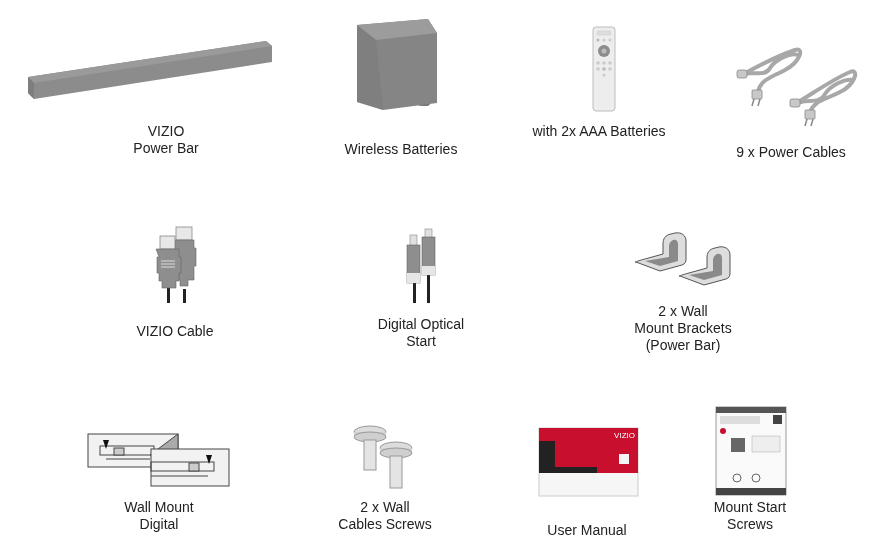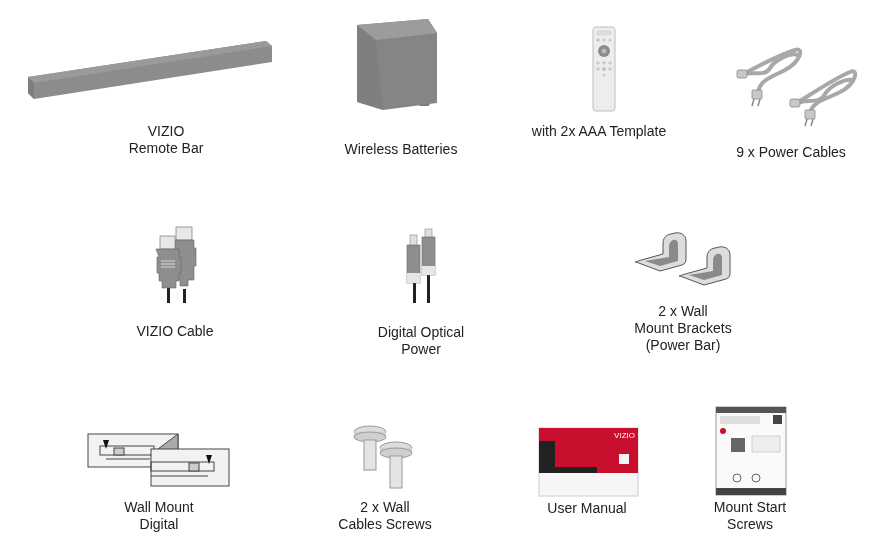--- a/index.html
+++ b/index.html
@@ -13,21 +13,21 @@
 <body>
 
 <div class="item">
   <svg width="873" height="550" style="left:0;top:0">
     <polygon points="28,77 266,41 272,46 272,62 34,99 28,93" fill="#8c8c8c"></polygon>
     <polygon points="28,77 266,41 272,46 34,83" fill="#9a9a9a"></polygon>
     <polygon points="28,77 34,83 34,99 28,93" fill="#7e7e7e"></polygon>
   </svg>
   <div class="label" style="left:166px;top:123px">
     <div>VIZIO</div>
-    <div>Remote Bar</div>
+    <div>Power Bar</div>
   </div>
 </div>
 
 <div class="item">
   <svg width="873" height="550" style="left:0;top:0">
     <rect x="377" y="98" width="14" height="10" rx="3" fill="#777"></rect>
     <rect x="418" y="98" width="12" height="8" rx="3" fill="#777"></rect>
     <polygon points="357,25 428,19 437,33 437,103 383,110 357,102" fill="#858585"></polygon>
     <polygon points="357,25 428,19 437,33 376,40" fill="#9c9c9c"></polygon>
     <polygon points="357,25 376,40 383,110 357,102" fill="#7a7a7a" opacity="0.5"></polygon>
@@ -48,21 +48,21 @@
       <circle cx="604" cy="51" r="2.5" fill="#bbb"></circle>
     <circle cx="598" cy="63" r="1.8" fill="#ccc"></circle>
       <circle cx="604" cy="63" r="1.8" fill="#ccc"></circle>
       <circle cx="610" cy="63" r="1.8" fill="#ccc"></circle>
     <circle cx="598" cy="69" r="1.8" fill="#ccc"></circle>
       <circle cx="604" cy="69" r="1.8" fill="#bbb"></circle>
       <circle cx="610" cy="69" r="1.8" fill="#ccc"></circle>
     <circle cx="604" cy="75" r="1.6" fill="#ccc"></circle>
   </svg>
   <div class="label" style="left:599px;top:123px">
-    <div>with 2x AAA Template</div>
+    <div>with 2x AAA Batteries</div>
   </div>
 </div>
 
 <div class="item">
   <svg width="873" height="550" style="left:0;top:0">
     <g fill="none" stroke="#a8a8a8" stroke-width="4" stroke-linecap="round">
       <path d="M742,75 C760,65 780,55 795,50 C805,47 800,62 785,70 C770,78 760,80 758,92"></path>
       <path d="M742,75 C750,70 765,78 770,68 C775,60 790,52 798,55"></path>
       <path d="M795,104 C815,92 835,78 850,72 C860,68 855,85 840,92 C825,100 815,100 810,112"></path>
       <path d="M795,104 C805,98 820,105 825,94 C830,86 845,78 853,80"></path>
@@ -108,23 +108,23 @@
   <svg width="873" height="550" style="left:0;top:0">
     <rect x="427" y="275" width="3" height="28" fill="#222"></rect>
     <rect x="413" y="282" width="3" height="21" fill="#222"></rect>
     <rect x="425" y="229" width="7" height="10" fill="#e0e0e0" stroke="#888" stroke-width="0.6"></rect>
     <rect x="422" y="237" width="13" height="38" fill="#8e8e8e" stroke="#666" stroke-width="0.6"></rect>
     <rect x="422" y="266" width="13" height="9" fill="#e6e6e6"></rect>
     <rect x="410" y="235" width="7" height="11" fill="#e0e0e0" stroke="#888" stroke-width="0.6"></rect>
     <rect x="407" y="245" width="13" height="38" fill="#8e8e8e" stroke="#666" stroke-width="0.6"></rect>
     <rect x="407" y="273" width="13" height="10" fill="#e6e6e6"></rect>
   </svg>
-  <div class="label" style="left:421px;top:324px">
+  <div class="label" style="left:421px;top:316px">
     <div>Digital Optical</div>
-    <div>Power</div>
+    <div>Start</div>
   </div>
 </div>
 
 <div class="item">
   <svg width="873" height="550" style="left:0;top:0">
     <path d="M636,262 l24,9 l22,-6 c3,-1 4,-3 4,-6 l0,-18 c0,-6 -5,-9 -11,-8 l-4,1 c-6,1 -8,5 -8,10 l0,10 l-18,5 c-8,2 -12,4 -9,3z" fill="#dddddd" stroke="#555" stroke-width="1"></path>
     <path d="M645,261 l15,5 l18,-5 l0,-17 c0,-3 -2,-5 -5,-4 c-2,1 -4,3 -4,6 l0,11 z" fill="#8a8a8a"></path>
     <path d="M680,276 l24,9 l22,-6 c3,-1 4,-3 4,-6 l0,-18 c0,-6 -5,-9 -11,-8 l-4,1 c-6,1 -8,5 -8,10 l0,10 l-18,5 c-8,2 -12,4 -9,3z" fill="#dddddd" stroke="#555" stroke-width="1"></path>
     <path d="M689,275 l15,5 l18,-5 l0,-17 c0,-3 -2,-5 -5,-4 c-2,1 -4,3 -4,6 l0,11 z" fill="#8a8a8a"></path>
   </svg>
@@ -174,21 +174,21 @@
 
 <div class="item">
   <svg width="873" height="550" style="left:0;top:0">
     <rect x="539" y="428" width="99" height="68" fill="#f6f6f6" stroke="#ccc"></rect>
     <rect x="539" y="428" width="99" height="45" fill="#c8102e"></rect>
     <rect x="539" y="441" width="16" height="26" fill="#222"></rect>
     <rect x="539" y="467" width="58" height="6" fill="#222"></rect>
     <rect x="619" y="454" width="10" height="10" fill="#f4f4f4"></rect>
     <text x="635" y="438" font-size="8" fill="#fff" text-anchor="end" font-family="Liberation Sans, sans-serif">VIZIO</text>
   </svg>
-  <div class="label" style="left:587px;top:500px">
+  <div class="label" style="left:587px;top:522px">
     <div>User Manual</div>
   </div>
 </div>
 
 <div class="item">
   <svg width="873" height="550" style="left:0;top:0">
     <rect x="716" y="407" width="70" height="88" fill="#fafafa" stroke="#999"></rect>
     <rect x="716" y="407" width="70" height="6" fill="#555"></rect>
     <rect x="720" y="416" width="40" height="8" fill="#ddd"></rect>
     <rect x="773" y="415" width="9" height="9" fill="#444"></rect>

